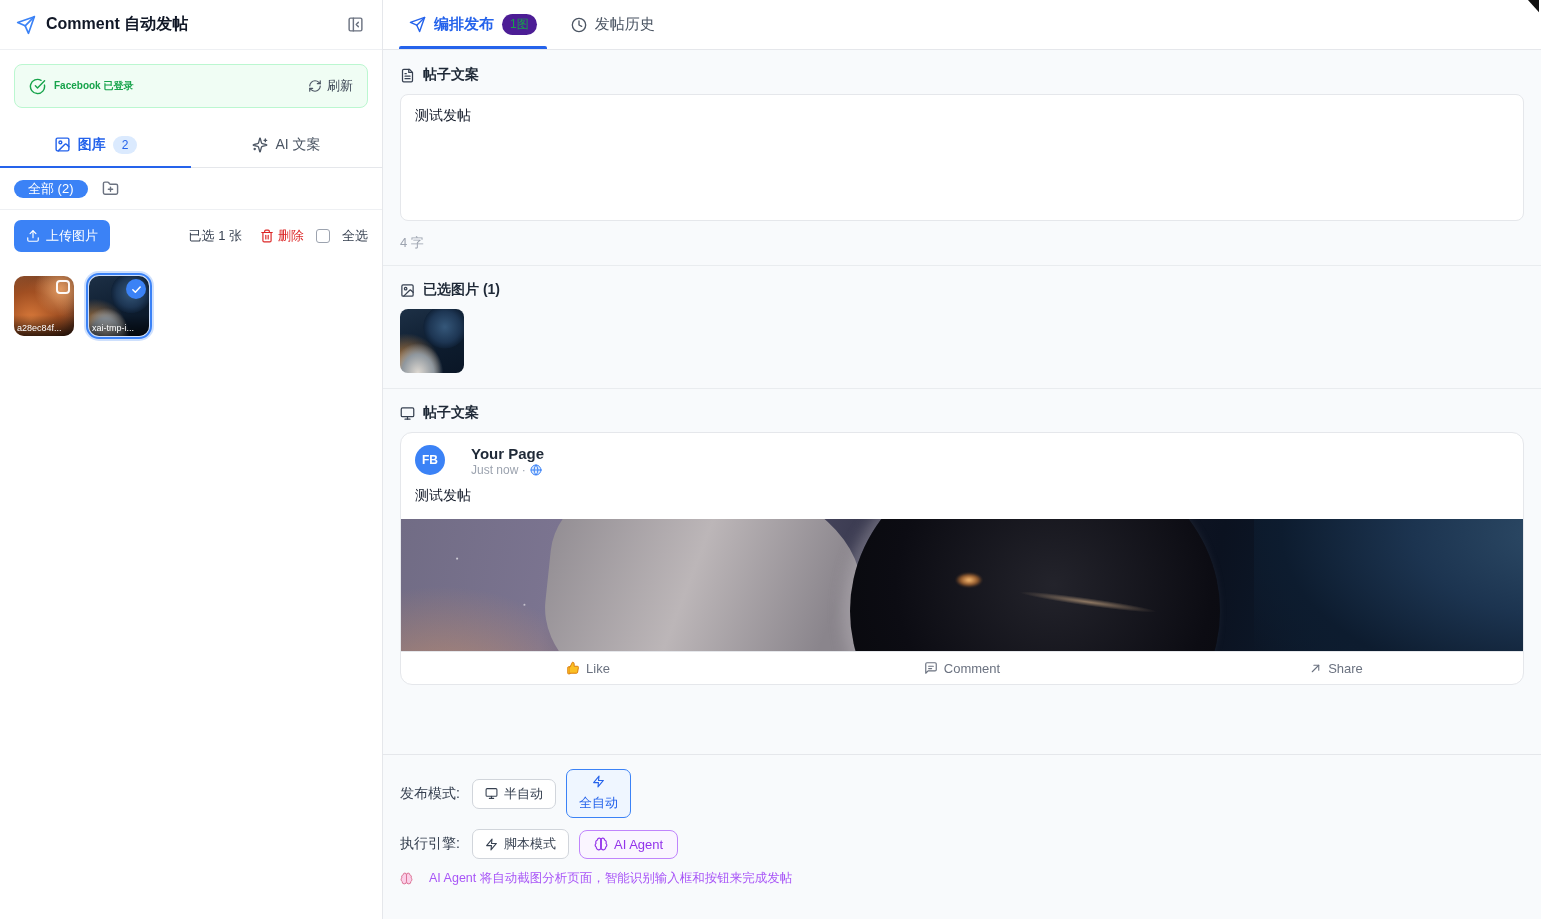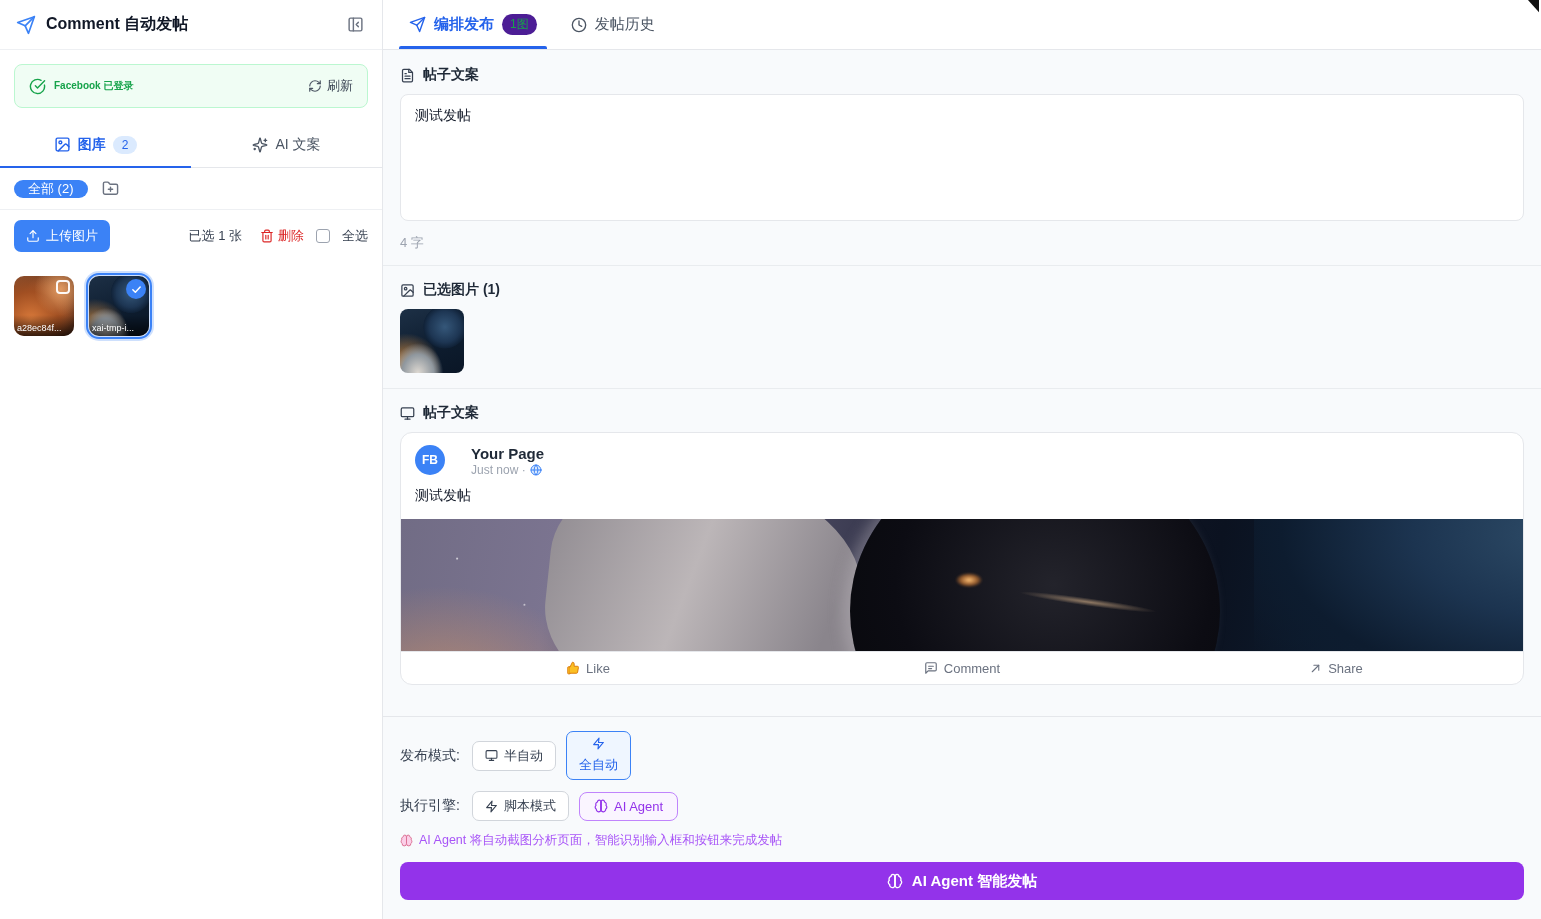--- a/index.html
+++ b/index.html
@@ -82,21 +82,21 @@
   .pv-footer { border-top:1px solid #e5e7eb; height:33px; display:flex; align-items:stretch; }
   .pv-action { flex:1; display:flex; align-items:center; justify-content:center; gap:6px; font-size:13px; color:#6b7280; background:none; border:none; cursor:pointer; font-family:inherit; }
 
   
   .bottom-bar { flex-shrink:0; border-top:1px solid #e5e7eb; padding:14px 17px 19px; background:#f8fafc; }
   .opt-row { display:flex; align-items:center; gap:10px; margin-bottom:11px; font-size:14px; color:#374151; }
   .opt-label { width:62px; }
   .opt-btn { display:flex; align-items:center; gap:6px; padding:5px 12px; border:1px solid #d1d5db; border-radius:7px; background:#fff; font-size:13px; color:#374151; cursor:pointer; font-family:inherit; }
   .opt-btn.sel-blue { border-color:#3b82f6; color:#2563eb; background:#eff6ff;flex-direction:column; }
   .opt-btn.sel-purple { border-color:#c084fc; color:#9333ea; background:#faf5ff; border-radius:8px; padding:6px 14px; }
-  .hint-line { display:flex; align-items:center; gap:6px; color:#a855f7; font-size:12.5px; margin:2px 0 13px; }
+  .hint-line { display:flex; align-items:center; gap:16px; color:#a855f7; font-size:12.5px; margin:2px 0 13px; }
   .submit-btn { width:100%; height:38px; background:#9333ea; color:#fff; border:none; border-radius:8px; font-size:15px; font-weight:600; display:flex; align-items:center; justify-content:center; gap:9px; cursor:pointer; font-family:inherit; }
 
   .cursor-tip { position:absolute; top:0; right:2px; width:13px; height:13px; background:#111; clip-path:polygon(100% 0, 15% 0, 100% 95%); }
 </style>
 </head>
 <body>
 
 <aside class="sidebar">
   <div class="side-header">
     <span>
@@ -403,26 +403,16 @@
     <div class="hint-line">
       <span>
         <svg width="13" height="13" viewBox="0 0 24 24" fill="#fbcfe8" stroke="#db7093" stroke-width="1.8" stroke-linecap="round" stroke-linejoin="round">
             <path d="M12 5a3 3 0 1 0-5.997.125 4 4 0 0 0-2.526 5.77 4 4 0 0 0 .556 6.588A4 4 0 1 0 12 18Z"></path>
             <path d="M12 5a3 3 0 1 1 5.997.125 4 4 0 0 1 2.526 5.77 4 4 0 0 1-.556 6.588A4 4 0 1 1 12 18Z"></path>
           </svg>
       </span>
       <span>AI Agent 将自动截图分析页面，智能识别输入框和按钮来完成发帖</span>
     </div>
 
-    <button class="submit-btn">
-      <span>
-        <svg width="16" height="16" viewBox="0 0 24 24" fill="none" stroke="#fff" stroke-width="2" stroke-linecap="round" stroke-linejoin="round">
-            <path d="M12 5a3 3 0 1 0-5.997.125 4 4 0 0 0-2.526 5.77 4 4 0 0 0 .556 6.588A4 4 0 1 0 12 18Z"></path>
-            <path d="M12 5a3 3 0 1 1 5.997.125 4 4 0 0 1 2.526 5.77 4 4 0 0 1-.556 6.588A4 4 0 1 1 12 18Z"></path>
-            <path d="M12 5v13"></path>
-          </svg>
-      </span>
-      <span>AI Agent 智能发帖</span>
-    </button>
   </div>
 </main>
 
 <div class="cursor-tip"></div>
 
 </body></html>

